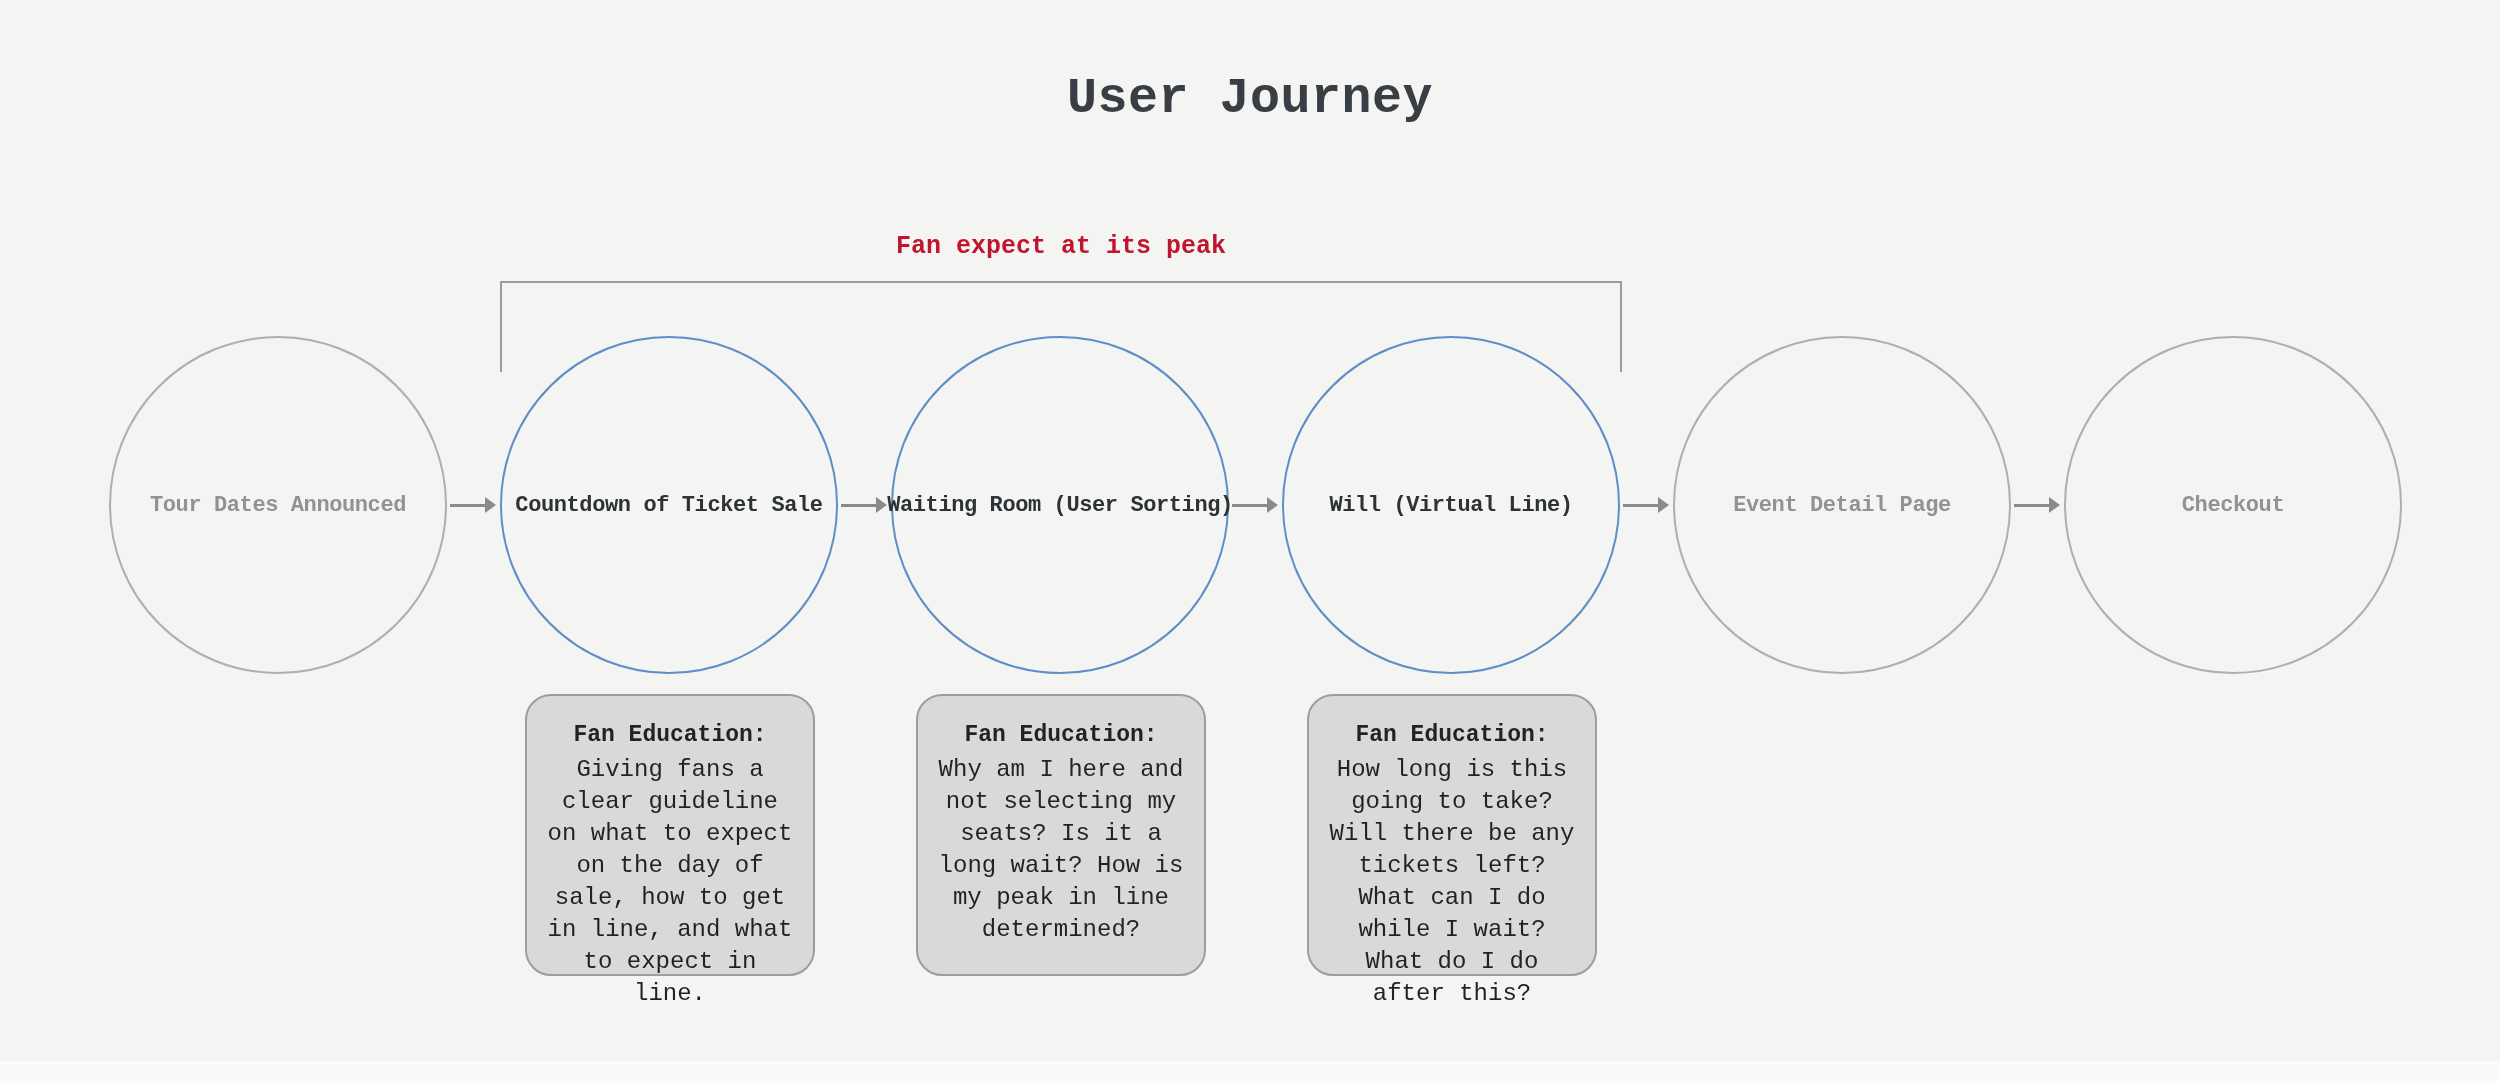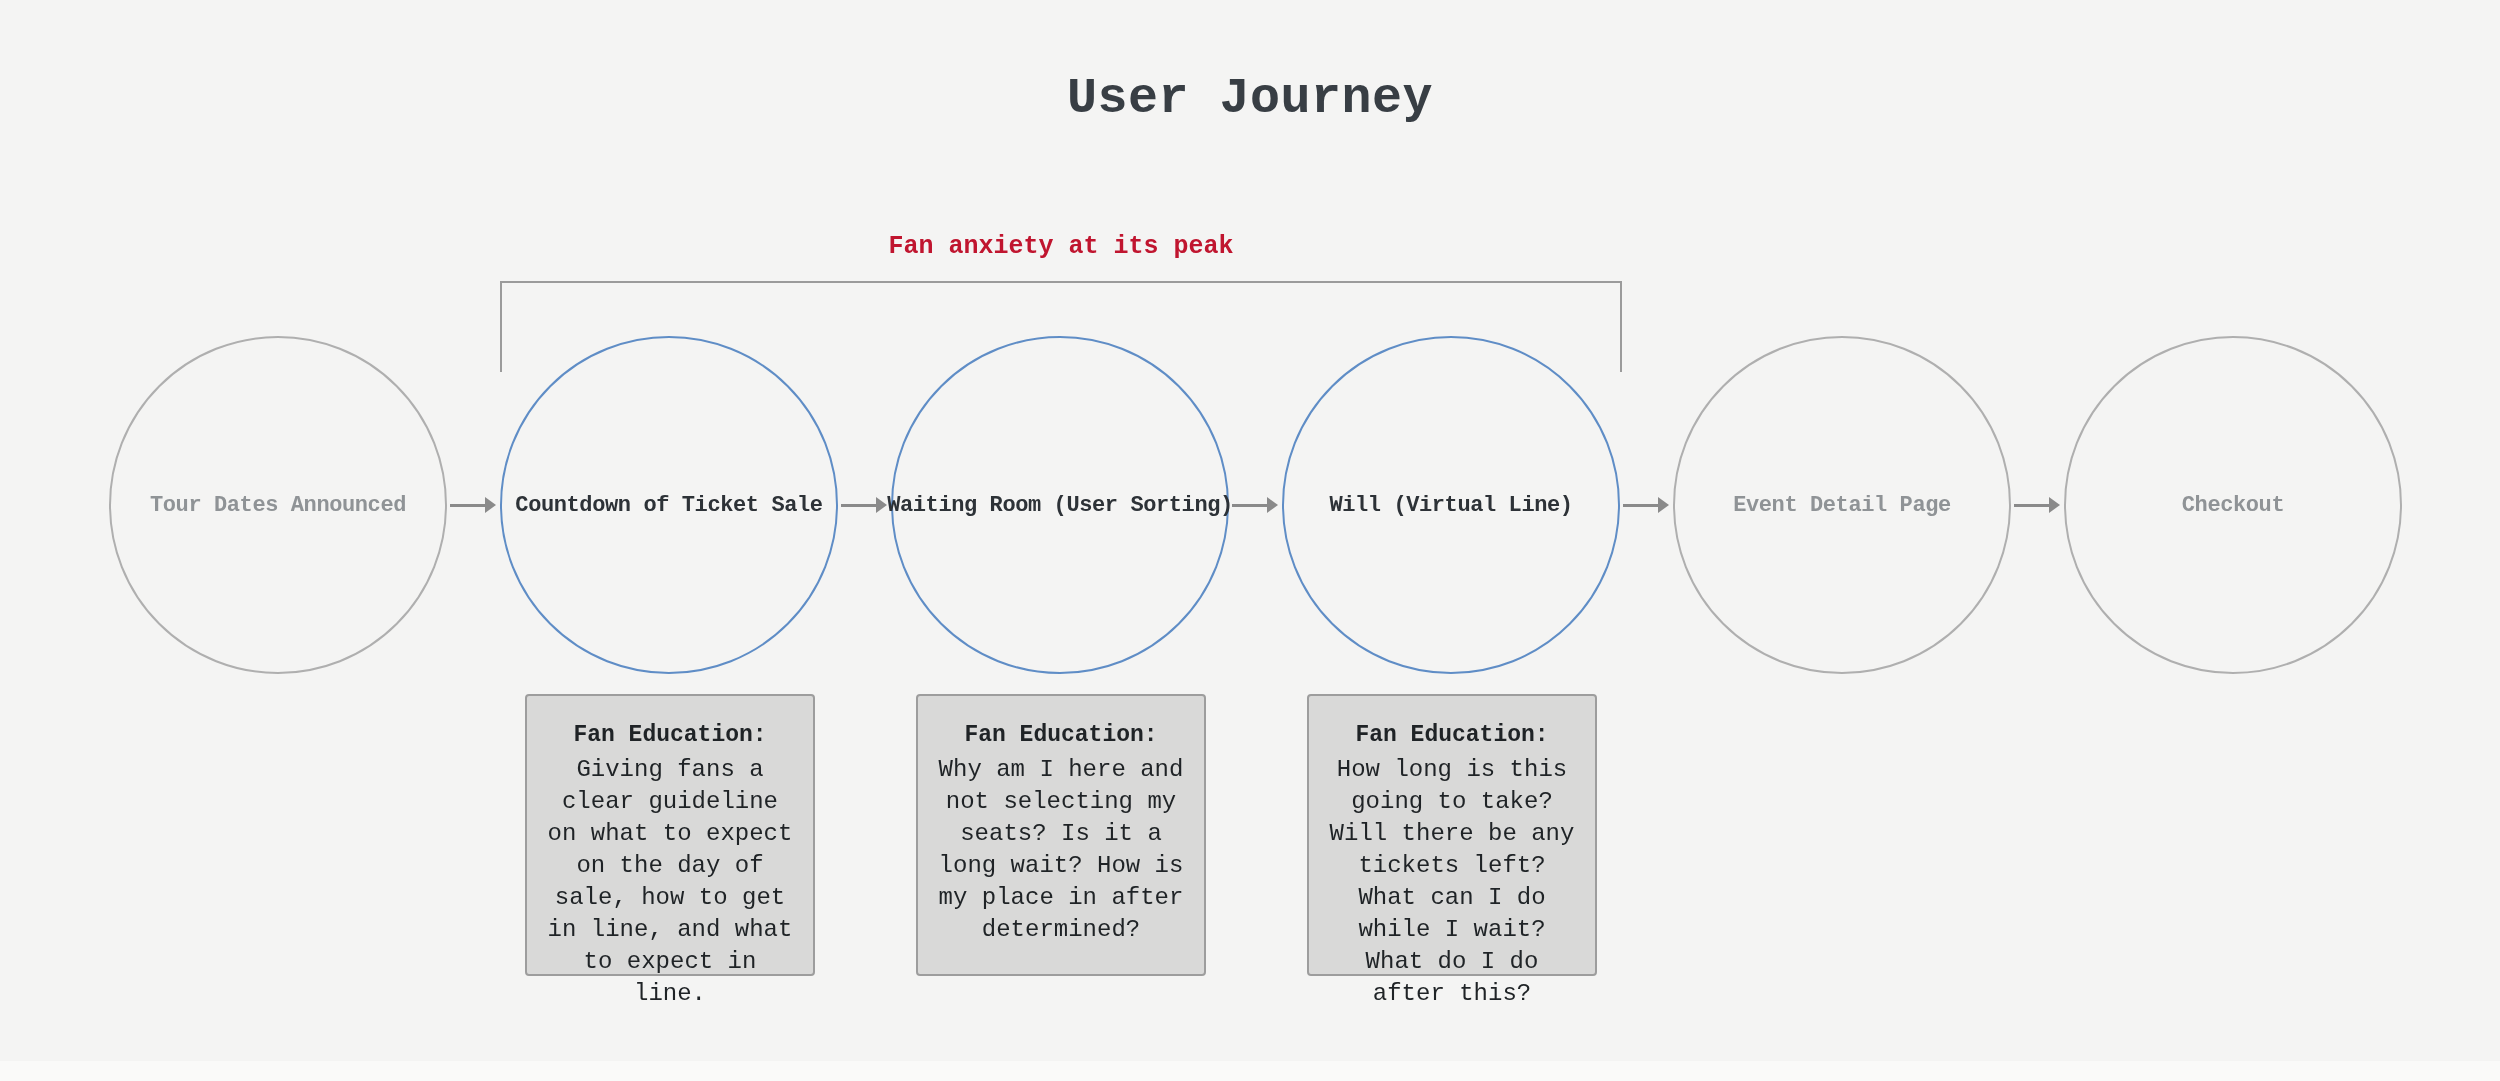--- a/index.html
+++ b/index.html
@@ -76,21 +76,21 @@
     border-top:8px solid transparent;
     border-bottom:8px solid transparent;
   }
   .note{
     position:absolute;
     top:694px;
     width:290px;height:282px;
     box-sizing:border-box;
     background:#D9D9D8;
     border:2px solid #9D9D9D;
-    border-radius:4px;
+    border-radius:26px;
     padding:26px 16px 0 16px;
     text-align:center;
   }
   .note-title{
     font-size:23px;
     font-weight:700;
     color:#1F2326;
     margin:0 0 6px 0;
   }
   .note-body{
@@ -106,21 +106,21 @@
     background:#FAFAF9;
   }
 </style>
 </head>
 <body>
 
 <div class="canvas">
 
   <h1 class="title">User Journey</h1>
 
-  <div class="anxiety-label">Fan anxiety at its peak</div>
+  <div class="anxiety-label">Fan expect at its peak</div>
 
   <div class="bracket"></div>
 
   <div class="circle" style="left:109px">
     <span class="circle-label">Tour Dates Announced</span>
   </div>
   <div class="circle blue" style="left:891px">
     <span class="circle-label">Waiting Room (User Sorting)</span>
   </div>
   <div class="circle blue" style="left:500px">
@@ -156,21 +156,21 @@
     <span class="arrow-line"></span>
     <span class="arrow-head"></span>
   </div>
 
   <div class="note" style="left:525px">
     <p class="note-title">Fan Education:</p>
     <p class="note-body">Giving fans a clear guideline on what to expect on the day of sale, how to get in line, and what to expect in line.</p>
   </div>
   <div class="note" style="left:916px">
     <p class="note-title">Fan Education:</p>
-    <p class="note-body">Why am I here and not selecting my seats? Is it a long wait? How is my place in after determined?</p>
+    <p class="note-body">Why am I here and not selecting my seats? Is it a long wait? How is my peak in line determined?</p>
   </div>
   <div class="note" style="left:1307px">
     <p class="note-title">Fan Education:</p>
     <p class="note-body">How long is this going to take? Will there be any tickets left? What can I do while I wait? What do I do after this?</p>
   </div>
 
   <div class="bottom-band"></div>
 
 </div>
 

